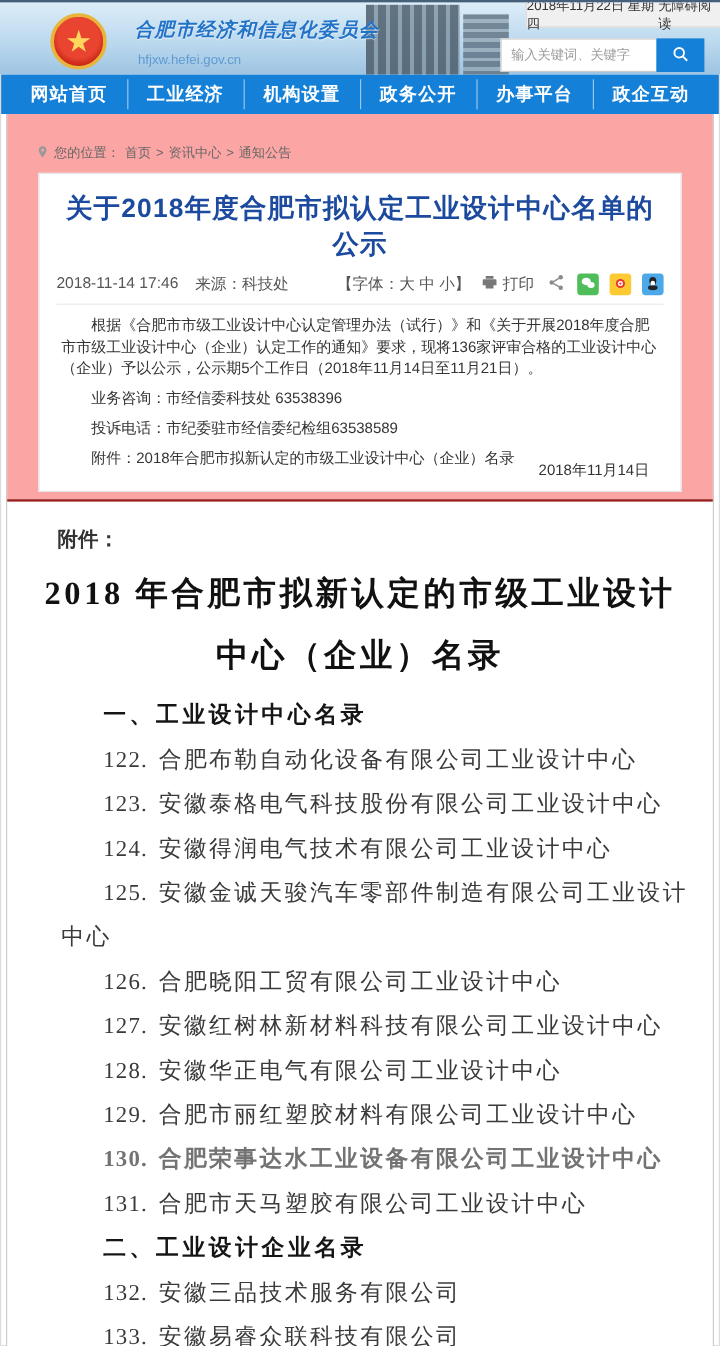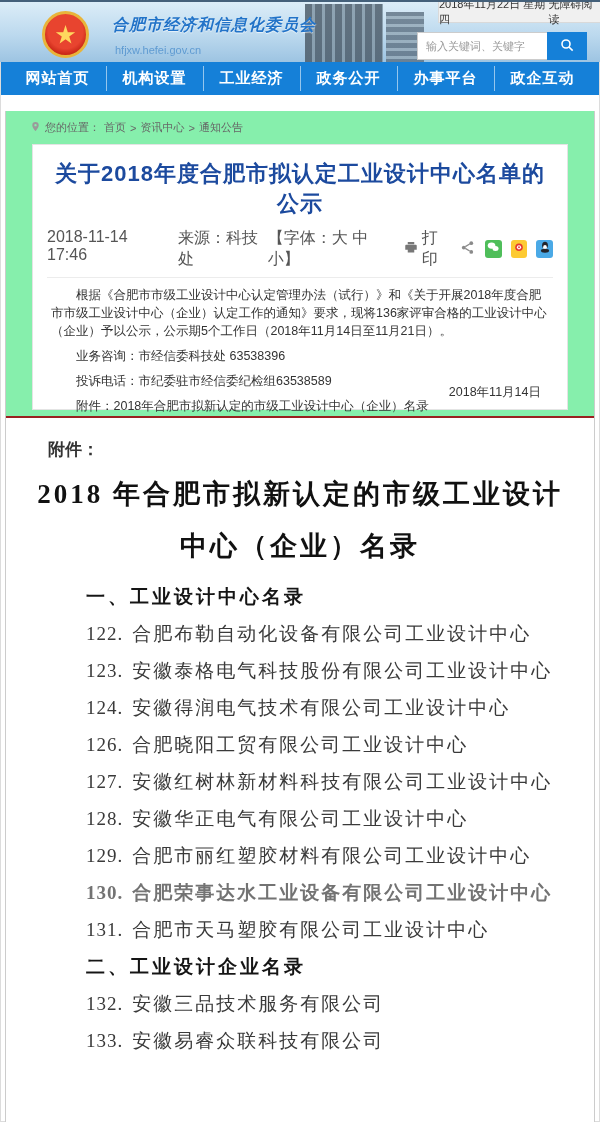--- a/index.html
+++ b/index.html
@@ -37,32 +37,32 @@
 
   
   .nav { height:33px; background:#1580d8; display:flex; align-items:center; justify-content:center; }
   .nav-item { color:#fff; font-size:15px; font-weight:bold; padding:3px 16px; cursor:pointer;
               letter-spacing:1px; }
   .nav-item + .nav-item { border-left:1px solid rgba(255,255,255,.55); }
 
   
   .frame { position:relative; margin:0 5px; width:590px; background:#fff;
            border-left:1px solid #ccc; border-right:1px solid #ccc; height:1027px; }
-  .gray-band { background:#86efac; padding:8px 0 6px;margin-top:16px; }
+  .gray-band { background:#fca5a5; padding:24px 0 6px; }
   .breadcrumb { height:17px; margin-left:24px; font-size:11px; color:#666;
                 display:flex; align-items:center; gap:4px; }
   .breadcrumb .crumb { cursor:pointer; }
 
   .card { width:536px; height:266px; margin:8px auto 0; background:#fff;
           border:1px solid #e4e4e4; position:relative; }
   .card-title { margin:14px 12px 0; text-align:center; color:#1c4a9e; font-size:22px;
                 font-weight:bold; letter-spacing:1px; line-height:30px; }
   .meta { display:flex; justify-content:space-between; align-items:center;
           margin:9px 14px 0; padding-bottom:7px; border-bottom:1px solid #ececec;
-          font-size:16px; color:#555; }
+          font-size:13px; color:#555; }
   .meta-left  { display:flex; gap:14px; }
   .meta-right { display:flex; align-items:center; gap:9px; }
   .print-btn  { display:flex; align-items:center; gap:4px; color:#555; cursor:pointer; }
   .share-ico  { width:18px; height:18px; border-radius:3px; display:flex; align-items:center;
                 justify-content:center; cursor:pointer; }
   .ico-share  { background:transparent; }
   .ico-wechat { background:#4fbe5a; }
   .ico-weibo  { background:#fdca32; }
   .ico-qq     { background:#4aa9e6; }
 
@@ -116,22 +116,22 @@
               <path d="M15 15l5.5 5.5"></path>
           </svg>
         </span>
       </button>
     </div>
   </header>
 
   <nav class="nav">
 
   <span class="nav-item">网站首页</span>
+      <span class="nav-item">工业经济</span>
       <span class="nav-item">机构设置</span>
-      <span class="nav-item">工业经济</span>
       <span class="nav-item">政务公开</span>
       <span class="nav-item">办事平台</span>
       <span class="nav-item">政企互动</span>
     </nav>
 
   <div class="frame">
 
     <div class="gray-band">
       <div class="breadcrumb">
         <span>
@@ -228,20 +228,23 @@
         <div class="att-item">
               <span class="num">122.</span><span>合肥布勒自动化设备有限公司工业设计中心</span>
             </div>
             <div class="att-item">
               <span class="num">123.</span><span>安徽泰格电气科技股份有限公司工业设计中心</span>
             </div>
             <div class="att-item">
               <span class="num">124.</span><span>安徽得润电气技术有限公司工业设计中心</span>
             </div>
             <div class="att-item">
+              <span class="num">125.</span><span>安徽金诚天骏汽车零部件制造有限公司工业设计中心</span>
+            </div>
+            <div class="att-item">
               <span class="num">126.</span><span>合肥晓阳工贸有限公司工业设计中心</span>
             </div>
             <div class="att-item">
               <span class="num">127.</span><span>安徽红树林新材料科技有限公司工业设计中心</span>
             </div>
             <div class="att-item">
               <span class="num">128.</span><span>安徽华正电气有限公司工业设计中心</span>
             </div>
             <div class="att-item">
               <span class="num">129.</span><span>合肥市丽红塑胶材料有限公司工业设计中心</span>

